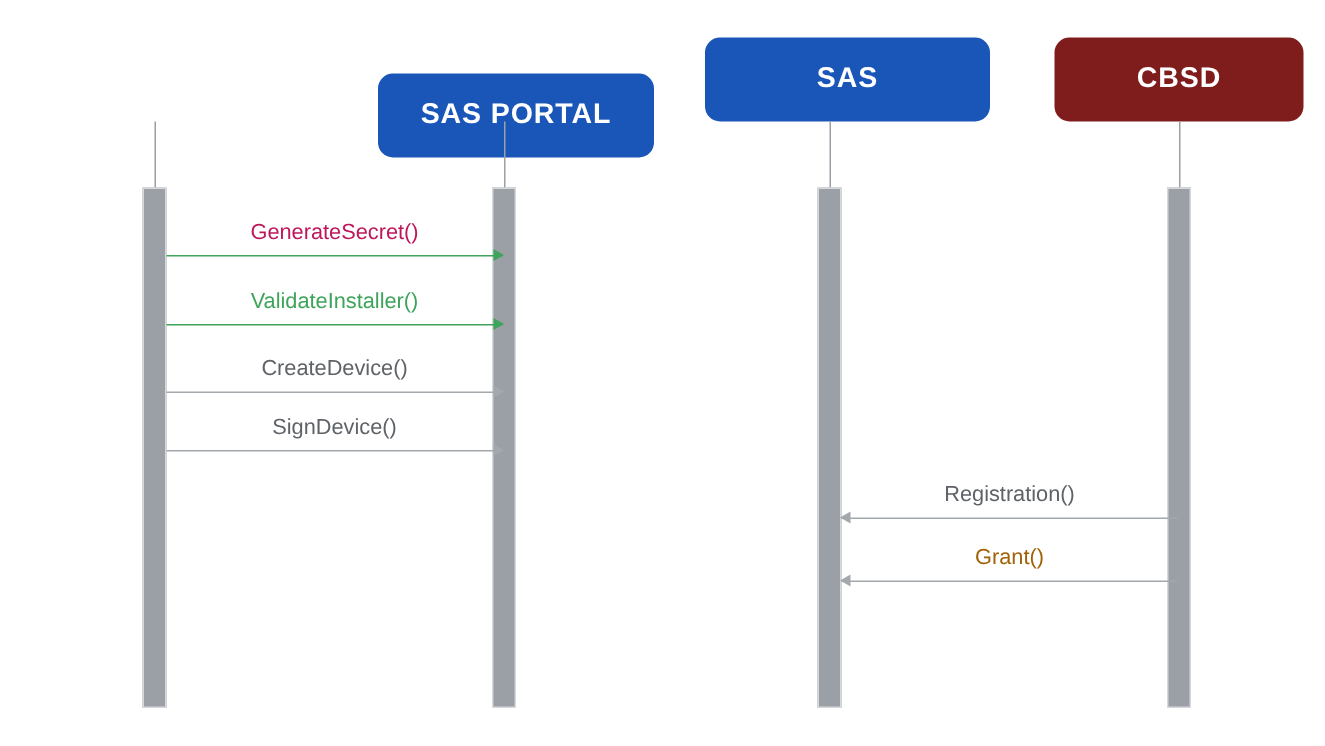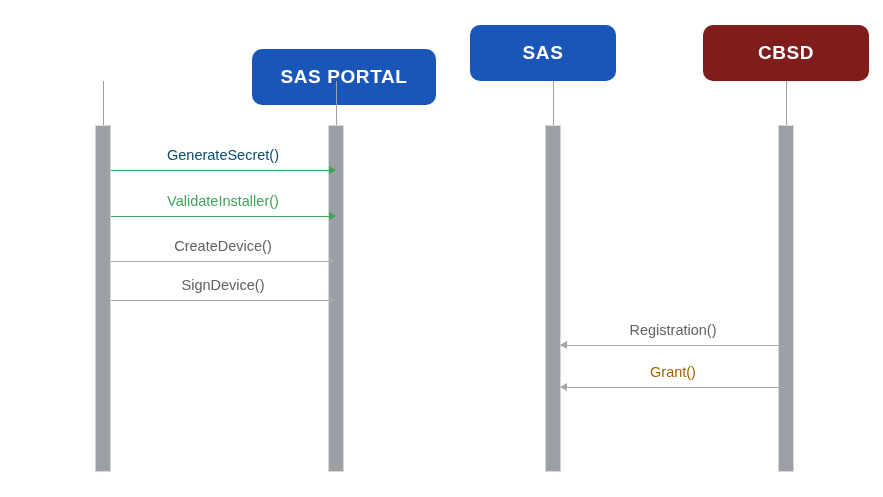--- a/index.html
+++ b/index.html
@@ -88,34 +88,34 @@
 <body>
 
 <div id="diagram" style="background: rgb(255, 255, 255);">
     <div class="lifeline-stem" style="left: 103px; top: 81px; height: 44px;"></div>
     <div class="activation-bar" style="left: 95px; top: 125px; width: 16px; height: 347px; background: rgb(154, 160, 166);"></div>
     <div class="lifeline-head" style="left: 252px; top: 25px; width: 184px; height: 56px; background: rgb(26, 86, 184); margin-top: 24px;">
       <span>SAS PORTAL</span>
     </div>
     <div class="lifeline-stem" style="left: 336px; top: 81px; height: 44px;"></div>
     <div class="activation-bar" style="left: 328px; top: 125px; width: 16px; height: 347px; background: rgb(154, 160, 166);"></div>
-    <div class="lifeline-head" style="left: 470px; top: 25px; width: 146px; height: 56px; background: rgb(26, 86, 184);">
+    <div class="lifeline-head" style="left: 470px; top: 25px; width: 190px; height: 56px; background: rgb(26, 86, 184);">
       <span>SAS</span>
     </div>
     <div class="lifeline-stem" style="left: 553px; top: 81px; height: 44px;"></div>
     <div class="activation-bar" style="left: 545px; top: 125px; width: 16px; height: 347px; background: rgb(154, 160, 166);"></div>
     <div class="lifeline-head" style="left: 703px; top: 25px; width: 166px; height: 56px; background: #7f1d1d;">
       <span>CBSD</span>
     </div>
     <div class="lifeline-stem" style="left: 786px; top: 81px; height: 44px;"></div>
     <div class="activation-bar" style="left: 778px; top: 125px; width: 16px; height: 347px; background: rgb(154, 160, 166);"></div>
     <div class="message" style="left: 111px; top: 170px; width: 224px;">
       <div class="msg-line" style="background: rgb(63, 164, 91);"></div>
       <div class="arrow-head right" style="border-left-color: rgb(63, 164, 91);"></div>
-      <div class="msg-label" style="color: #0c4a6e;">GenerateSecret()</div>
+      <div class="msg-label" style="color: #be185d;">GenerateSecret()</div>
     </div>
     <div class="message" style="left: 111px; top: 216px; width: 224px;">
       <div class="msg-line" style="background: rgb(63, 164, 91);"></div>
       <div class="arrow-head right" style="border-left-color: rgb(63, 164, 91);"></div>
       <div class="msg-label" style="color: rgb(63, 164, 91);">ValidateInstaller()</div>
     </div>
     <div class="message" style="left: 111px; top: 261px; width: 224px;">
       <div class="msg-line" style="background: rgb(163, 168, 172);"></div>
       <div class="arrow-head right" style="border-left-color: rgb(163, 168, 172);"></div>
       <div class="msg-label" style="color: rgb(95, 99, 104); margin-top: 18px;">CreateDevice()</div>

